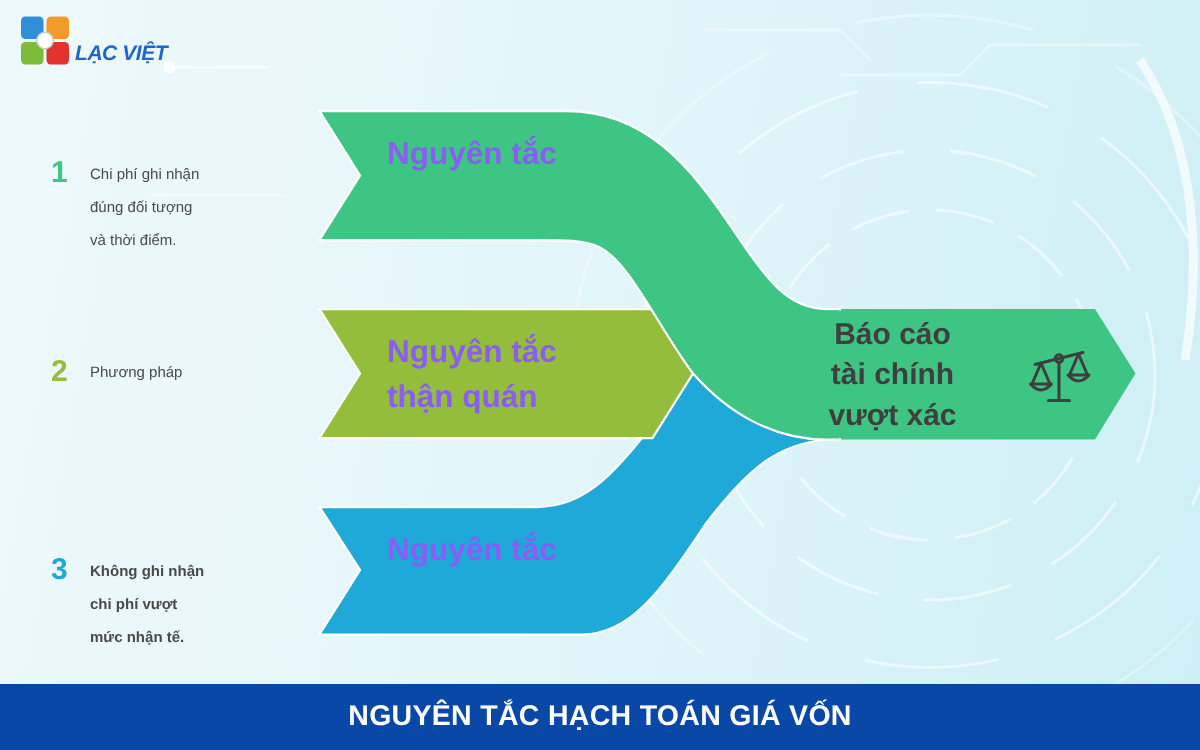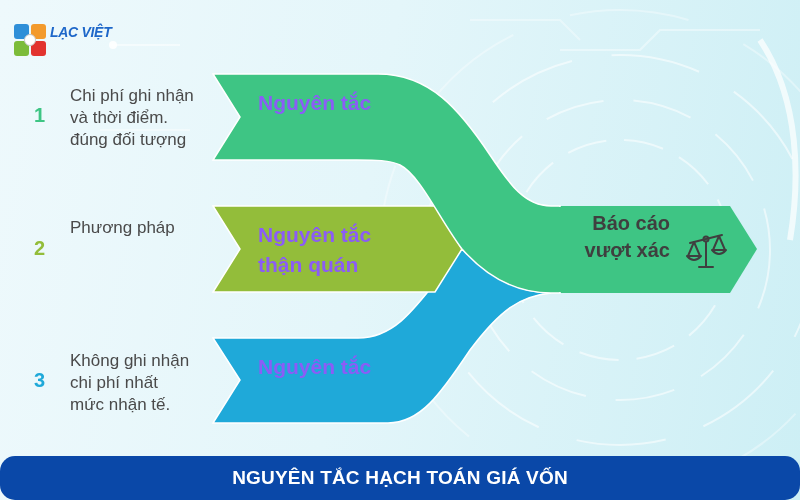--- a/index.html
+++ b/index.html
@@ -2,50 +2,50 @@
 <html><head>
   <meta charset="utf-8">
   <style>
     html, body { margin: 0; padding: 0; }
     body {
       width: 800px; height: 500px; overflow: hidden; position: relative;
       font-family: "Liberation Sans", "DejaVu Sans", sans-serif;
       background: linear-gradient(100deg, #eef9fc 0%, #e4f6fa 45%, #cdeff5 100%);
     }
     .bg-deco { position: absolute; left: 0; top: 0; width: 800px; height: 460px; }
-    .logo { position: absolute; left: 14px; top: 24px; display: flex; align-items: flex-start; }
+    .logo { position: absolute; left: 14px; top: 11px; display: flex; align-items: flex-end; }
     .logo-mark { width: 32px; height: 32px; position: relative; }
     .logo-mark span { position: absolute; width: 15px; height: 15px; border-radius: 3px; }
     .logo-mark .q1 { left: 0; top: 0; background: #2f8fd8; }
     .logo-mark .q2 { left: 17px; top: 0; background: #f39a2c; }
     .logo-mark .q3 { left: 0; top: 17px; background: #7cbc3a; }
     .logo-mark .q4 { left: 17px; top: 17px; background: #e2332f; }
     .logo-mark .dot { left: 10px; top: 10px; width: 10px; height: 10px; border-radius: 50%; background: #fff; border: 1px solid #c9c9c9; }
     .logo-text {
       margin-left: 4px; color: #1e67c9; font-weight: bold; font-style: italic;
       font-size: 14px; letter-spacing: -0.3px;
     }
     .diagram { position: absolute; left: 0; top: 0; width: 800px; height: 460px; }
     .num {
       position: absolute; left: 34px; font-weight: bold; font-size: 20px;
     }
     .desc {
-      position: absolute; left: 70px; width: 150px; color: #4a4a4a; font-size: 17px; line-height: 22px;
+      position: absolute; left: 60px; width: 150px; color: #4a4a4a; font-size: 10px; line-height: 22px; margin-top: 21px;
     }
     .band-label {
       position: absolute; left: 258px; color: #8b5cf6; font-weight: bold; font-size: 21px; line-height: 30px;
     }
     .result-label {
-      position: absolute; right: 130px; top: 210px; width: 150px; text-align: right;
+      position: absolute; right: 130px; top: 210px; width: 150px; text-align: center;
       color: #3f3f3f; font-weight: bold; font-size: 20px; line-height: 27px;
     }
     .scale-icon { position: absolute; left: 684px; top: 229px; width: 44px; height: 44px; }
     .footer {
       position: absolute; left: 0; top: 456px; width: 800px; height: 44px;
-      background: #0a48a8; display: flex; align-items: center; justify-content: center; border-radius: 15px;
+      background: #0a48a8; display: flex; align-items: center; justify-content: center;
     }
     .footer-title {
       color: #ffffff; font-weight: bold; font-size: 19px; letter-spacing: 0.2px;
     }
   </style>
 </head>
 <body>
 
 <svg class="bg-deco" viewBox="0 0 800 460">
   <g fill="none" stroke="#ffffff" stroke-opacity="0.55" stroke-width="2">
@@ -86,48 +86,49 @@
     <path d="M213 74 L 378 74 C 430 74, 460 110, 490 155 C 510 185, 525 206, 551 206
              L 560 206 L 560 293 L 551 293 C 515 293, 485 275, 462 249
              C 440 220, 420 175, 400 165 C 390 160, 375 160, 357 160 L 213 160 L 240 117 Z" fill="#3ec584" stroke="#ffffff" stroke-width="1.5"></path>
 
     <rect x="545" y="207" width="20" height="85" fill="#3ec584"></rect>
   </svg>
 
   <div class="num" style="top: 104px; color: rgb(62, 197, 132);">1</div>
   <div class="desc" style="top:85px;">
     <div>Chi phí ghi nhận</div>
+    <div>đúng đối tượng</div>
     <div>và thời điểm.</div>
-    <div>đúng đối tượng</div>
   </div>
   <div class="band-label" style="top:88px;">
     <div>Nguyên tắc</div>
   </div>
 
   <div class="num" style="top: 237px; color: rgb(147, 189, 58);">2</div>
   <div class="desc" style="top:217px;">
     <div>Phương pháp</div>
   </div>
   <div class="band-label" style="top:220px;">
     <div>Nguyên tắc</div>
     <div>thận quán</div>
   </div>
 
   <div class="num" style="top: 369px; color: rgb(31, 169, 217);">3</div>
-  <div class="desc" style="top:350px;">
+  <div class="desc" style="top:350px;font-weight:bold;">
     <div>Không ghi nhận</div>
-    <div>chi phí nhất</div>
+    <div>chi phí vượt</div>
     <div>mức nhận tế.</div>
   </div>
   <div class="band-label" style="top:352px;">
     <div>Nguyên tắc</div>
   </div>
 
   <div class="result-label">
     <div>Báo cáo</div>
+    <div>tài chính</div>
     <div>vượt xác</div>
   </div>
   <svg class="scale-icon" viewBox="0 0 44 44">
     <g fill="none" stroke="#3f3f3f" stroke-width="2" stroke-linecap="round" stroke-linejoin="round">
       <line x1="6" y1="14" x2="38" y2="6"></line>
       <circle cx="22" cy="10" r="2.5"></circle>
       <line x1="22" y1="12.5" x2="22" y2="38"></line>
       <line x1="15" y1="38" x2="29" y2="38"></line>
       <path d="M10 13 L 4 27 M10 13 L 16 27"></path>
       <path d="M3 27 Q 10 35 17 27 Z"></path>

